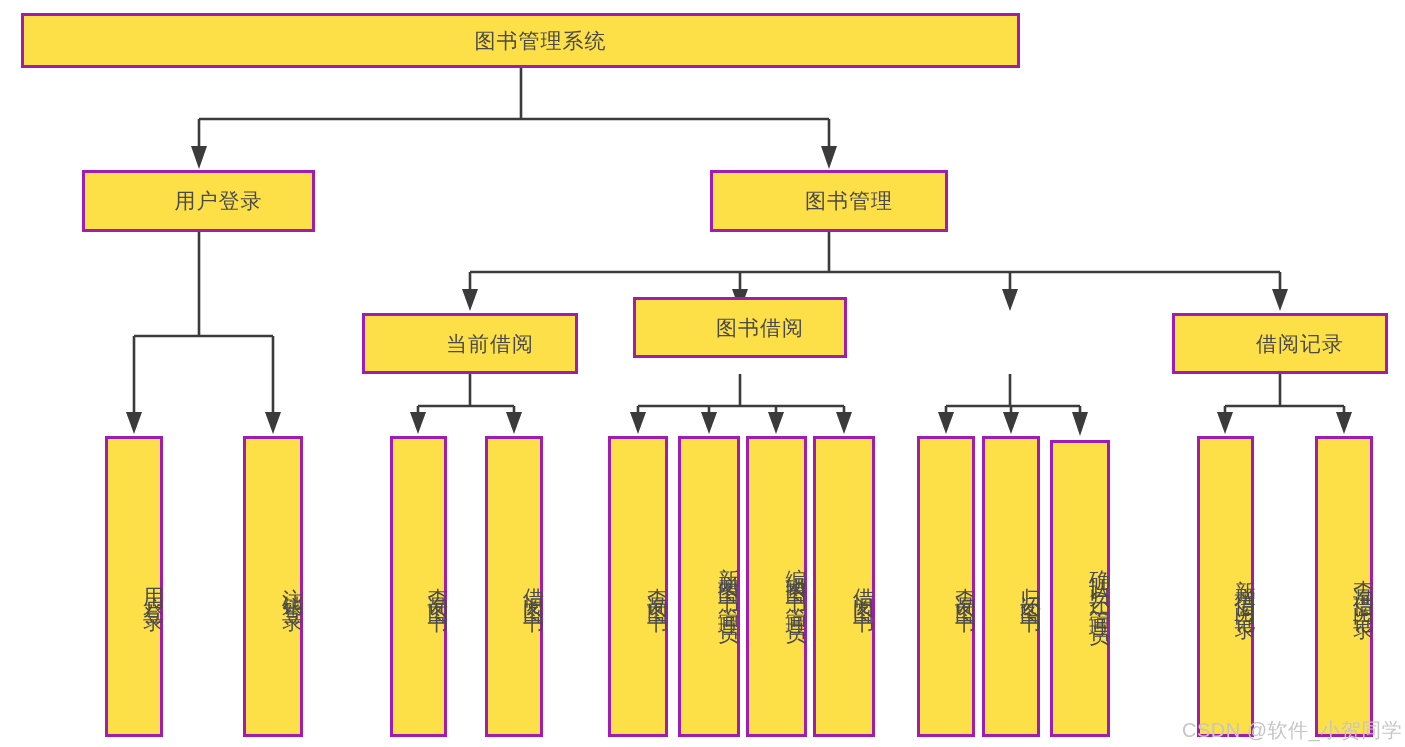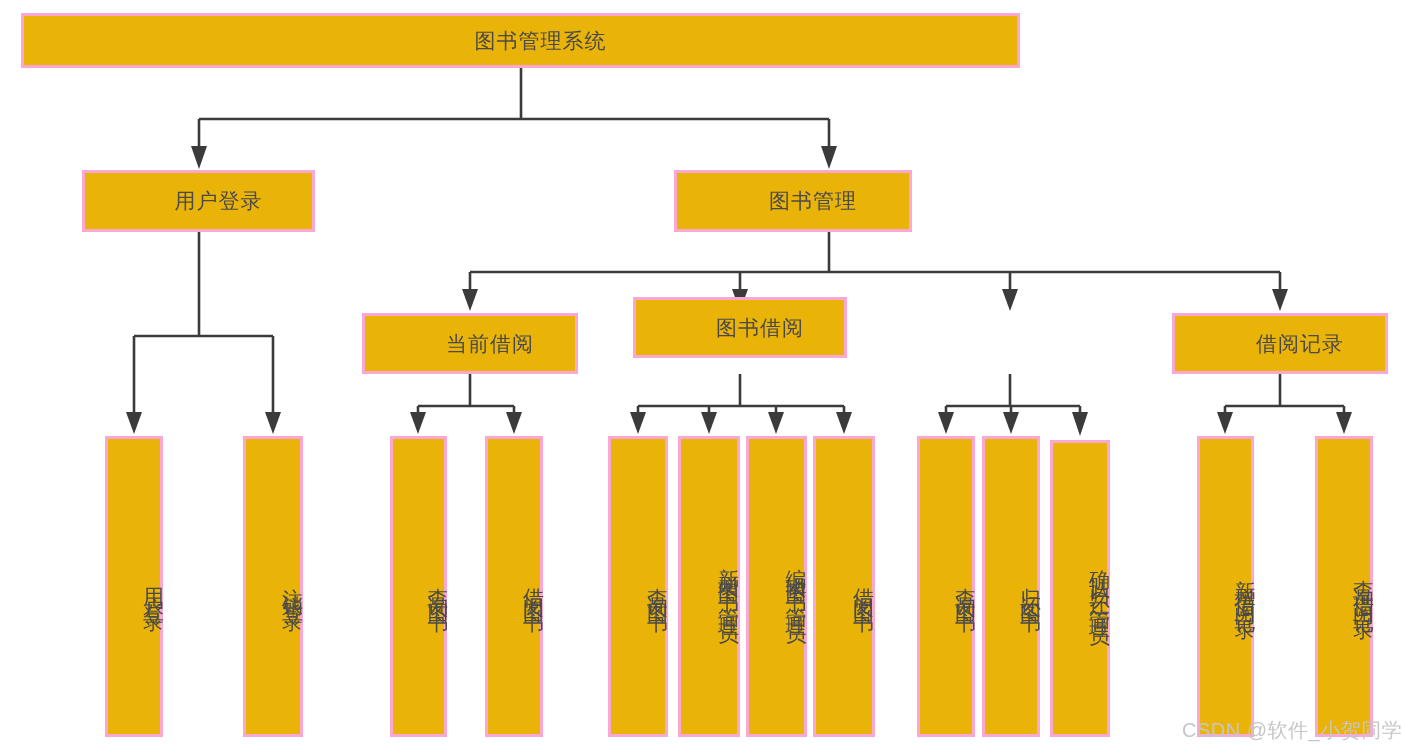--- a/index.html
+++ b/index.html
@@ -1,22 +1,22 @@
 <!DOCTYPE html>
 <html><head>
 <meta charset="utf-8">
 <style>
   html,body{margin:0;padding:0;background:#fff;}
   .stage{
     position:relative;width:1405px;height:747px;background:#ffffff;
     font-family:"Liberation Sans",sans-serif;overflow:hidden;
   }
   .node{
-    position:absolute;box-sizing:border-box;background:#eab308;
-    border:3px solid #f9a8d4;color:#4a4a4a;
+    position:absolute;box-sizing:border-box;background:#fde047;
+    border:3px solid #a21caf;color:#4a4a4a;
     display:flex;align-items:center;justify-content:center;
     font-size:21px;letter-spacing:1px;white-space:nowrap;padding-left:40px;
   }
   .node.v{
     writing-mode:vertical-rl;text-orientation:mixed;
     letter-spacing:8px;font-size:21px;white-space:normal;
     line-height:1;
   }
   svg.wires{position:absolute;left:0;top:0;pointer-events:none;}
   .watermark{
@@ -76,21 +76,21 @@
     <g>
       <path d="M1280 374 V406 M1225 406 H1344 M1225 406 V414 M1344 406 V414" fill="none" stroke="#3b3b3b" stroke-width="2.6"></path>
       <polygon points="1217,412 1233,412 1225,434" fill="#3b3b3b"></polygon>
       <polygon points="1336,412 1352,412 1344,434" fill="#3b3b3b"></polygon>
     </g>
   </svg>
 
   <div class="node" style="left:21px;top:13px;width:999px;height:55px">图书管理系统</div>
 
   <div class="node" style="left:82px;top:170px;width:233px;height:62px">用户登录</div>
-  <div class="node" style="left:674px;top:170px;width:238px;height:62px">图书管理</div>
+  <div class="node" style="left:710px;top:170px;width:238px;height:62px">图书管理</div>
 
   <div class="node" style="left:362px;top:313px;width:216px;height:61px">当前借阅</div>
   <div class="node" style="left:633px;top:297px;width:214px;height:61px">图书借阅</div>
   <div class="node" style="left:1172px;top:313px;width:216px;height:61px">借阅记录</div>
 
   <div class="node v" style="left:105px;top:436px;width:58px;height:301px">用户登录</div>
   <div class="node v" style="left:243px;top:436px;width:60px;height:301px">注销登录</div>
 
   <div class="node v" style="left:390px;top:436px;width:57px;height:301px">查询图书</div>
   <div class="node v" style="left:485px;top:436px;width:58px;height:301px">借阅图书</div>

